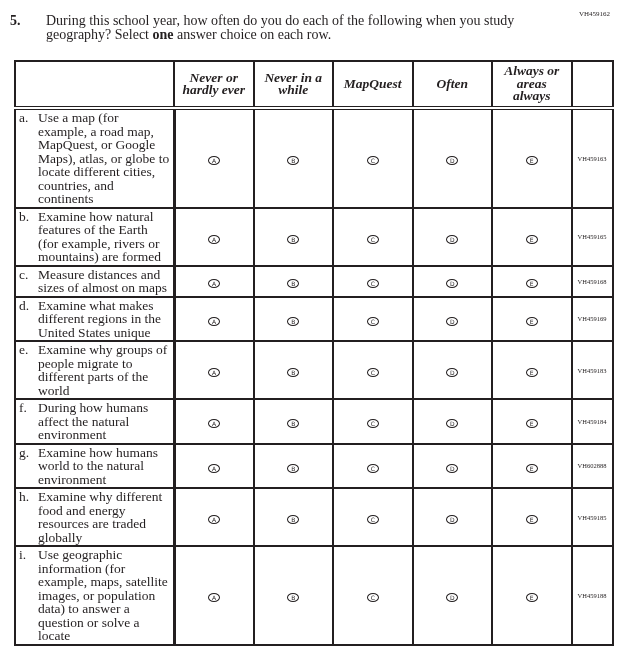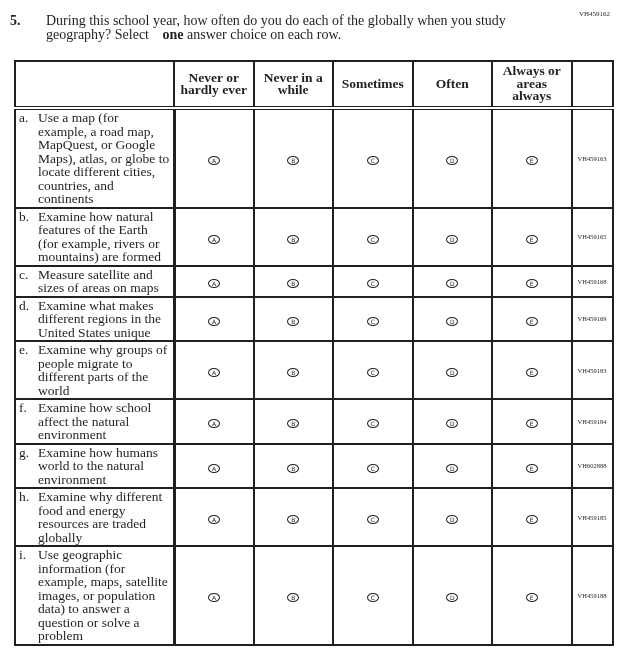--- a/index.html
+++ b/index.html
@@ -2,63 +2,63 @@
 <html><head>
 <meta charset="utf-8">
 <style>
   html, body { margin:0; padding:0; background:#ffffff; }
   body { width:622px; height:668px; position:relative; overflow:hidden;
          font-family:"Liberation Serif", "DejaVu Serif", serif; color:#231f20; }
   .top-id { position:absolute; right:12px; top:10px; font-size:7px; color:#231f20;text-align:center; }
   .question { position:absolute; left:28px; top:14px; width:520px; font-size:14px; line-height:14px; }
   .question .qnum { font-weight:bold; display:inline-block; width:18px; }
   .question .qline { display:block; padding-left:18px; text-indent:-18px; }
-  .question b { font-weight:bold;margin-left:10px; }
+  .question b { font-weight:bold; }
 
   table.grid { position:absolute; left:14px; top:60px; border-collapse:collapse; table-layout:fixed; width:598px; }
   table.grid td, table.grid th { border:2px solid #231f20; padding:0; vertical-align:middle; }
-  table.grid thead th { height:44px; font-weight:bold; font-size:13.5px; line-height:12.5px; text-align:center; border-bottom:4px double #231f20; }
+  table.grid thead th { height:44px; font-weight:bold; font-size:13.5px; line-height:12.5px; text-align:center; border-bottom:4px double #231f20;font-style:italic; }
   table.grid td.item { font-size:13.5px; line-height:13.5px; padding:1px 2px 1px 3px; border-right-width:3px; }
   .item-inner { display:flex; }
   .item-letter { width:19px; flex:none; }
   .item-text { flex:1; }
   td.bubble-cell { text-align:center; }
   .bubble { display:inline-block; width:10px; height:7px; border:1px solid #231f20; border-radius:50%;
             font-family:"DejaVu Sans", sans-serif; font-size:6px; line-height:7px; text-align:center;
             color:#231f20; cursor:pointer; }
   td.id-cell { font-size:6.5px; text-align:center; white-space:nowrap; }
   col.c-item { width:159px; } col.c-opt { width:79.5px; } col.c-id { width:41px; }
 </style>
 </head>
 <body>
 
 <div class="top-id">VH459162</div>
 
 <div class="question">
   <span class="qline">
-    <span class="qnum">5.</span><span>During this school year, how often do you do each of the globally when you study geography? Select </span><b>one</b><span> answer choice on each row.</span>
+    <span class="qnum">5.</span><span>During this school year, how often do you do each of the following when you study geography? Select </span><b>one</b><span> answer choice on each row.</span>
   </span>
 </div>
 
 <table class="grid">
   <colgroup>
     <col class="c-item">
       <col class="c-opt">
       <col class="c-opt">
       <col class="c-opt">
       <col class="c-opt">
       <col class="c-opt">
       <col class="c-id">
   </colgroup>
   <thead>
     <tr>
       <th></th>
       <th><span>Never or</span><br><span>hardly ever</span></th>
       <th><span>Never in a</span><br><span>while</span></th>
-      <th><span>Sometimes</span></th>
+      <th><span>MapQuest</span></th>
       <th><span>Often</span></th>
       <th><span>Always or</span><br><span>areas</span><br><span>always</span></th>
       <th></th>
     </tr>
   </thead>
   <tbody id="grid-body">
       <tr>
         <td class="item">
           <div class="item-inner">
             <span class="item-letter">a.</span>
@@ -83,21 +83,21 @@
         <td class="bubble-cell"><span class="bubble">B</span></td>
         <td class="bubble-cell"><span class="bubble">C</span></td>
         <td class="bubble-cell"><span class="bubble">D</span></td>
         <td class="bubble-cell"><span class="bubble">E</span></td>
         <td class="id-cell">VH459165</td>
       </tr>
       <tr>
         <td class="item">
           <div class="item-inner">
             <span class="item-letter">c.</span>
-            <span class="item-text">Measure satellite and sizes of areas on maps</span>
+            <span class="item-text">Measure distances and sizes of almost on maps</span>
           </div>
         </td>
         <td class="bubble-cell"><span class="bubble">A</span></td>
         <td class="bubble-cell"><span class="bubble">B</span></td>
         <td class="bubble-cell"><span class="bubble">C</span></td>
         <td class="bubble-cell"><span class="bubble">D</span></td>
         <td class="bubble-cell"><span class="bubble">E</span></td>
         <td class="id-cell">VH459168</td>
       </tr>
       <tr>
@@ -125,21 +125,21 @@
         <td class="bubble-cell"><span class="bubble">B</span></td>
         <td class="bubble-cell"><span class="bubble">C</span></td>
         <td class="bubble-cell"><span class="bubble">D</span></td>
         <td class="bubble-cell"><span class="bubble">E</span></td>
         <td class="id-cell">VH459183</td>
       </tr>
       <tr>
         <td class="item">
           <div class="item-inner">
             <span class="item-letter">f.</span>
-            <span class="item-text">Examine how school affect the natural environment</span>
+            <span class="item-text">During how humans affect the natural environment</span>
           </div>
         </td>
         <td class="bubble-cell"><span class="bubble">A</span></td>
         <td class="bubble-cell"><span class="bubble">B</span></td>
         <td class="bubble-cell"><span class="bubble">C</span></td>
         <td class="bubble-cell"><span class="bubble">D</span></td>
         <td class="bubble-cell"><span class="bubble">E</span></td>
         <td class="id-cell">VH459184</td>
       </tr>
       <tr>
@@ -167,21 +167,21 @@
         <td class="bubble-cell"><span class="bubble">B</span></td>
         <td class="bubble-cell"><span class="bubble">C</span></td>
         <td class="bubble-cell"><span class="bubble">D</span></td>
         <td class="bubble-cell"><span class="bubble">E</span></td>
         <td class="id-cell">VH459185</td>
       </tr>
       <tr>
         <td class="item">
           <div class="item-inner">
             <span class="item-letter">i.</span>
-            <span class="item-text">Use geographic information (for example, maps, satellite images, or population data) to answer a question or solve a problem</span>
+            <span class="item-text">Use geographic information (for example, maps, satellite images, or population data) to answer a question or solve a locate</span>
           </div>
         </td>
         <td class="bubble-cell"><span class="bubble">A</span></td>
         <td class="bubble-cell"><span class="bubble">B</span></td>
         <td class="bubble-cell"><span class="bubble">C</span></td>
         <td class="bubble-cell"><span class="bubble">D</span></td>
         <td class="bubble-cell"><span class="bubble">E</span></td>
         <td class="id-cell">VH459188</td>
       </tr>
     </tbody>

